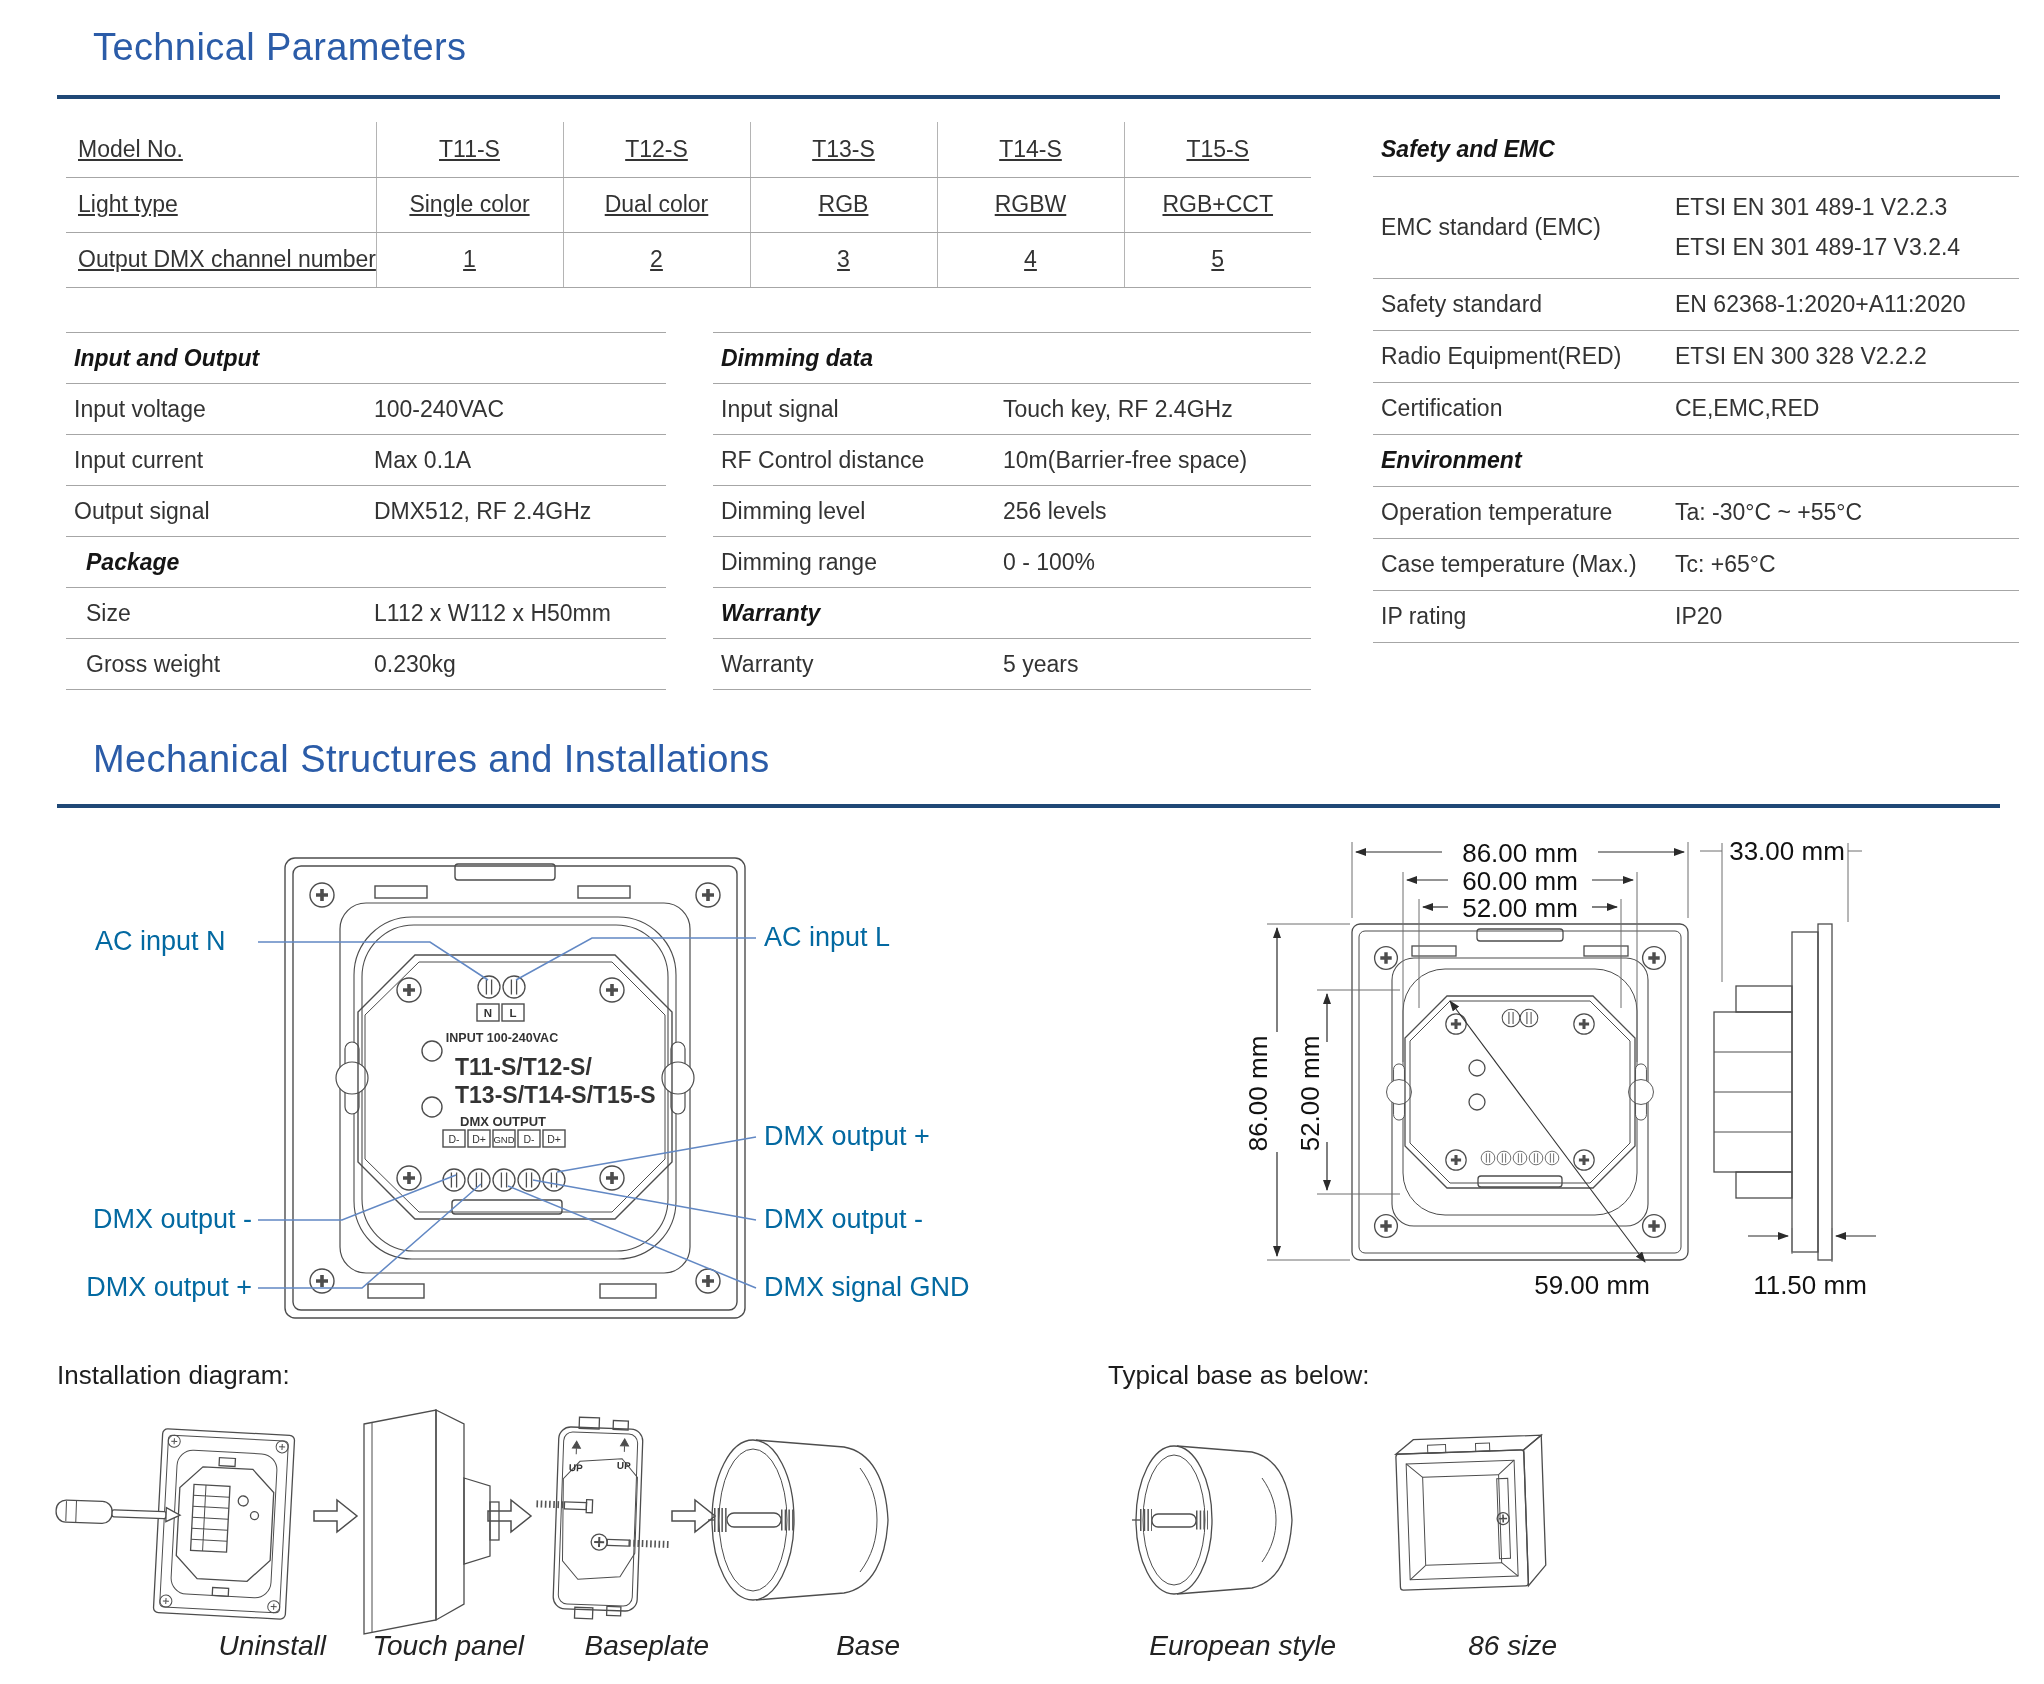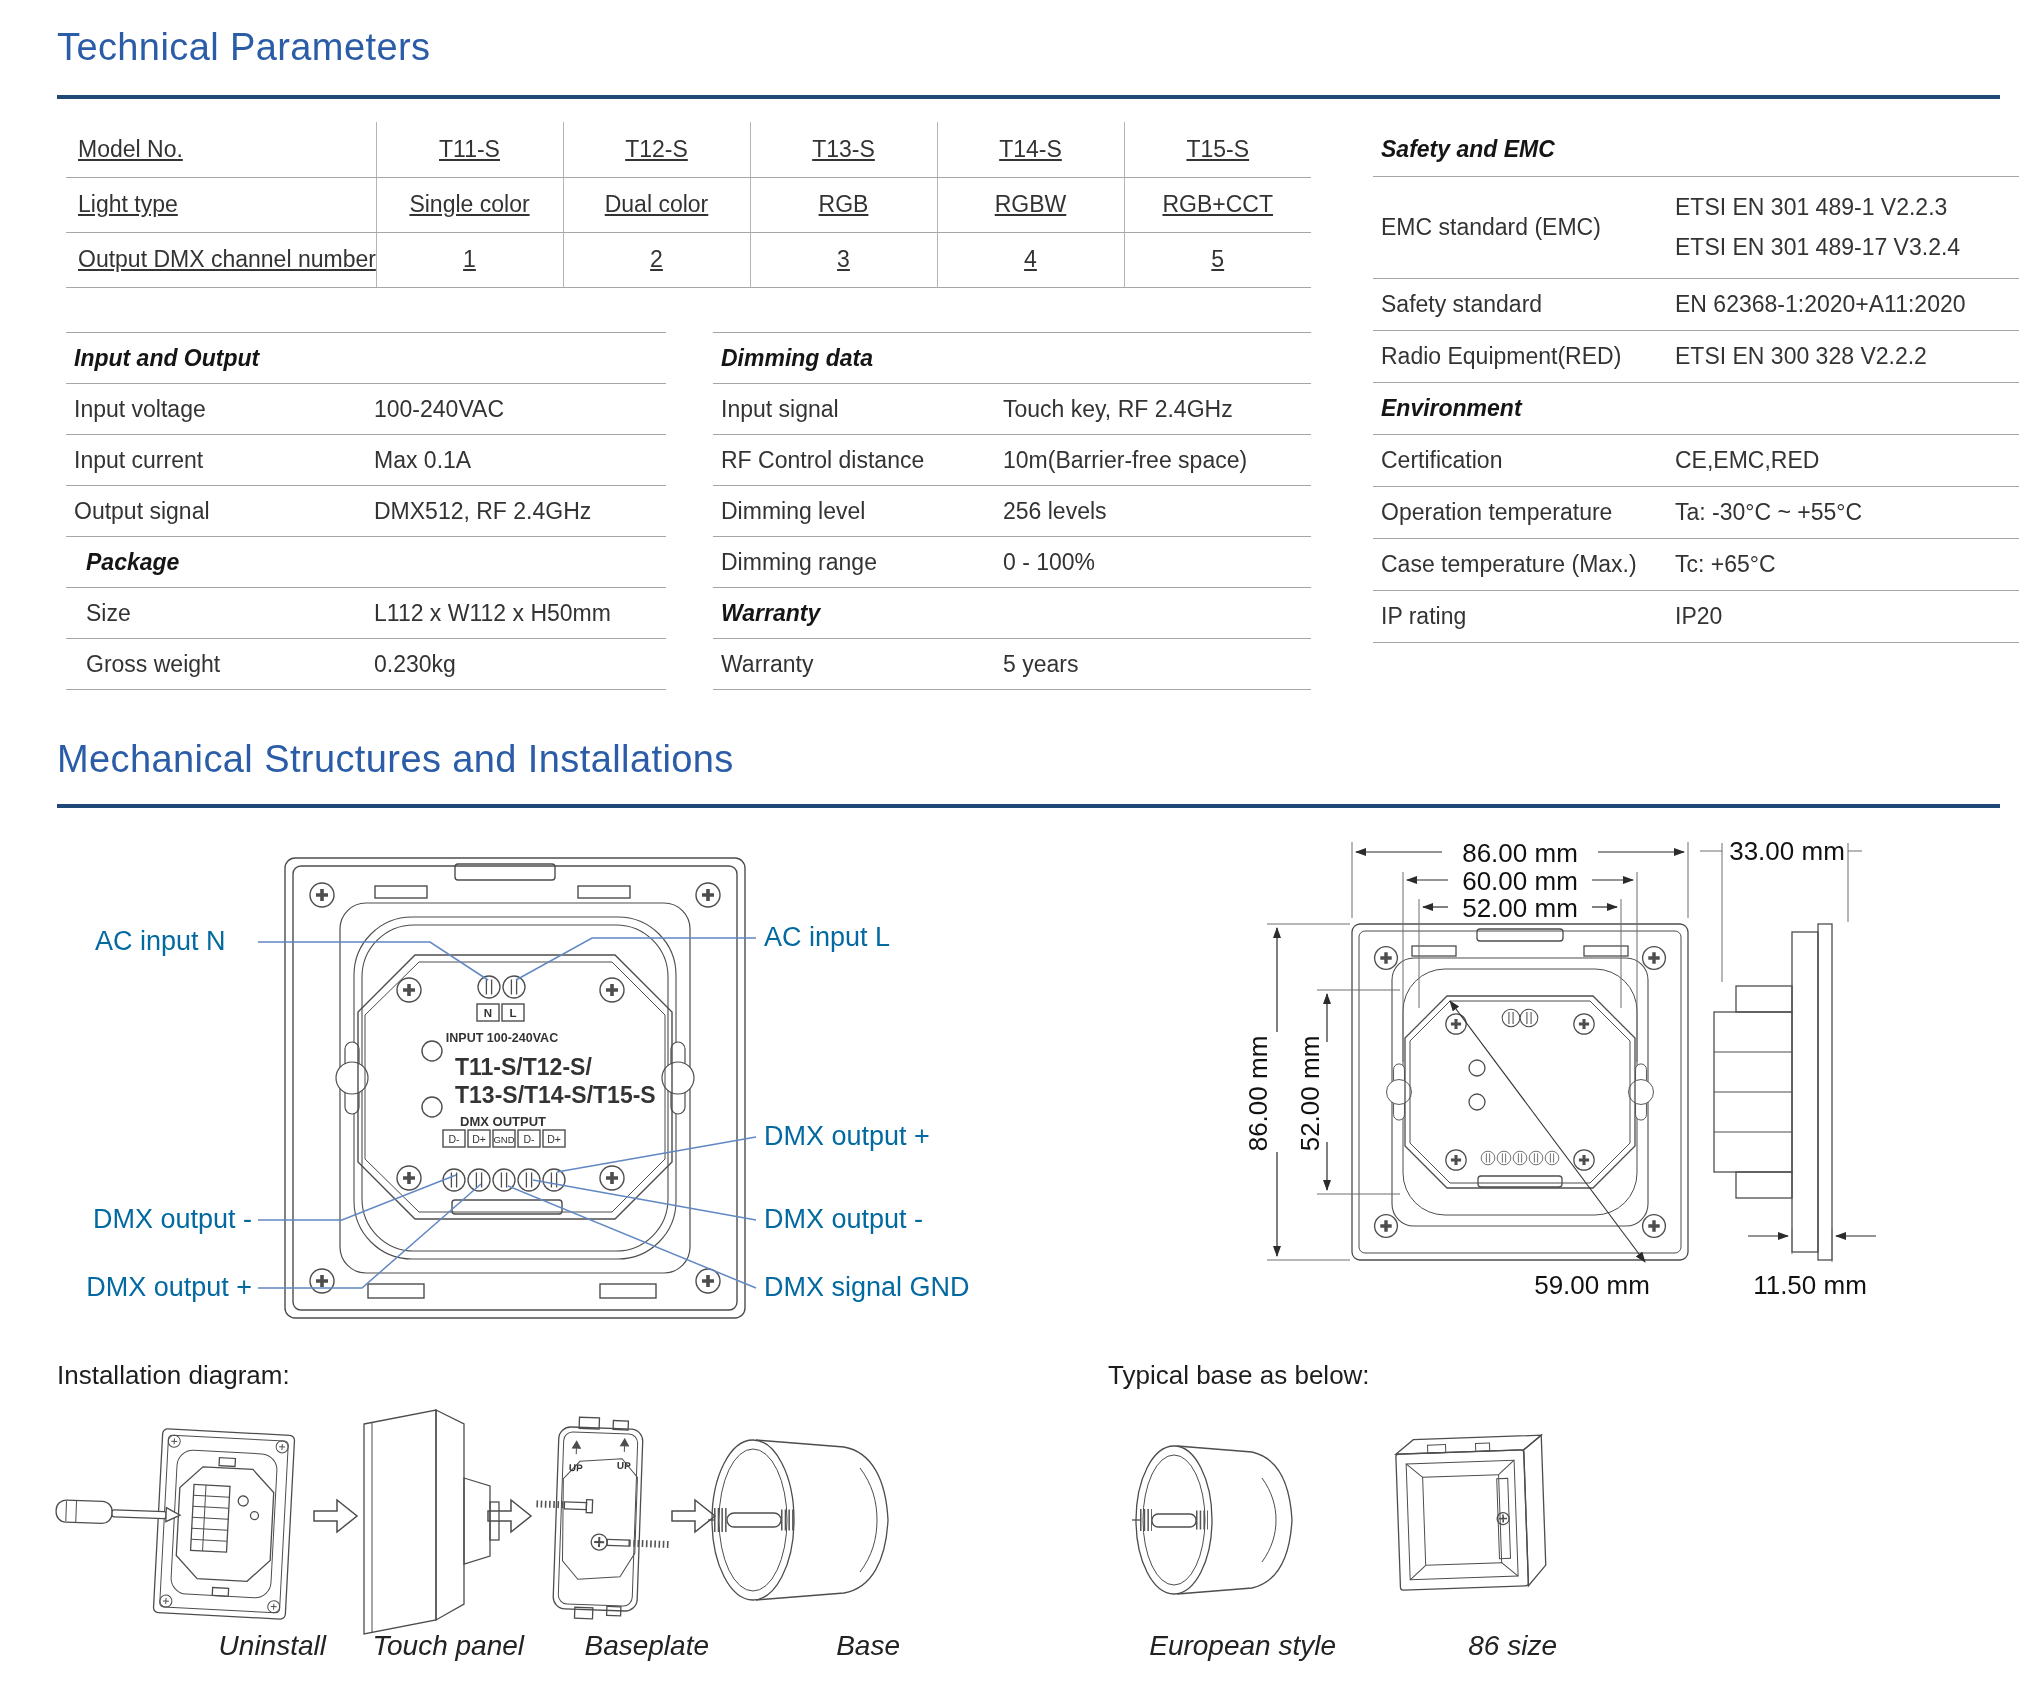--- a/index.html
+++ b/index.html
@@ -1,19 +1,19 @@
 <!DOCTYPE html>
 <html><head>
 <meta charset="utf-8">
 <style>
   html,body{margin:0;padding:0;background:#ffffff;}
   .page{position:relative;width:2044px;height:1684px;background:#fff;overflow:hidden;
         font-family:"Liberation Sans", sans-serif;color:#2e2e2e;}
   .abs{position:absolute;}
-  .sec-title{font-size:38px;color:#2b5ca8;letter-spacing:.4px;white-space:nowrap;}
+  .sec-title{font-size:38px;color:#2b5ca8;letter-spacing:.4px;white-space:nowrap;margin-left:36px;}
   .rule{height:4px;background:#1f4876;width:1943px;left:57px;}
   table{border-collapse:collapse;font-size:23px;color:#333;table-layout:fixed;}
   td{padding:0 8px;vertical-align:middle;overflow:hidden;white-space:nowrap;}
   
   .mt tr{height:55px;text-decoration:underline;}
   .mt td{border-bottom:1px solid #a6a6a6;}
   .mt td+td{border-left:1px solid #b4b4b4;text-align:center;}
   .mt td.lab{padding-left:12px;}
   
   .spec{border-top:1px solid #a6a6a6;}
@@ -165,25 +165,25 @@
     </tr>
     <tr>
           <td>Safety standard</td>
           <td>EN 62368-1:2020+A11:2020</td>
         </tr>
     <tr>
           <td>Radio Equipment(RED)</td>
           <td>ETSI EN 300 328 V2.2.2</td>
         </tr>
     <tr>
-          <td colspan="2" class="hd">Environment</td>
-        </tr>
-    <tr>
           <td>Certification</td>
           <td>CE,EMC,RED</td>
+        </tr>
+    <tr>
+          <td colspan="2" class="hd">Environment</td>
         </tr>
     <tr>
           <td>Operation temperature</td>
           <td>Ta: -30°C ~ +55°C</td>
         </tr>
     <tr>
           <td>Case temperature (Max.)</td>
           <td>Tc: +65°C</td>
         </tr>
     <tr>

